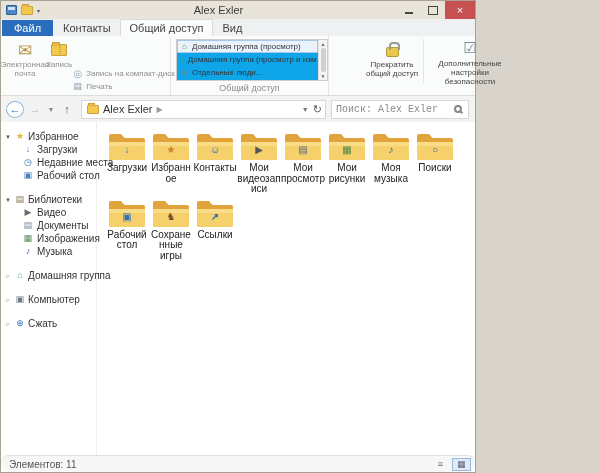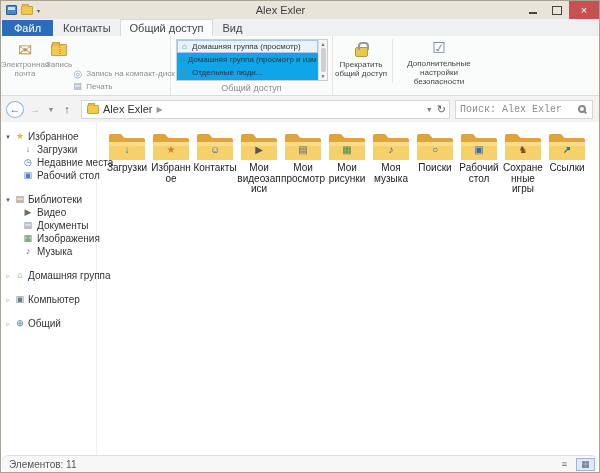--- a/index.html
+++ b/index.html
@@ -1,17 +1,17 @@
 <!DOCTYPE html>
 <html><head>
 <meta charset="utf-8">
 <style>
   * { box-sizing: border-box; margin: 0; padding: 0; }
   html,body { width:600px; height:473px; font-family:"Liberation Sans", sans-serif; background:#d8d4cc; }
-  .window { width:600px; height:473px; border:1px solid #a9a194; background:#fff; display:flex; flex-direction:column; }
+  .window { width:476px; height:473px; border:1px solid #a9a194; background:#fff; display:flex; flex-direction:column; }
 
   
   .titlebar { height:18px; background:#e9e4da; display:flex; align-items:center; flex:none; }
   .qat { display:flex; align-items:center; gap:4px; padding-left:5px; }
   .app-ic { width:11px; height:10px; background:#4a86c8; border:1px solid #2f6095; border-radius:1px; position:relative; }
   .app-ic::before { content:""; position:absolute; left:1px; top:1px; right:1px; height:3px; background:#cfe2f5; }
   .qat-arrow { font-size:6px; color:#555; }
   .title { flex:1; text-align:center; font-size:11px; color:#3b3b3b; }
   .capbtns { display:flex; align-items:stretch; height:100%; }
   .capbtn { width:24px; display:flex; align-items:center; justify-content:center; font-size:10px; color:#444; }
@@ -40,21 +40,21 @@
   .smbtn .sicon { width:11px; text-align:center; }
   .grp-share { width:162px; }
   .share-box { width:152px; height:42px; margin:3px 0 0 5px; background:#0ea5e9; border:1px solid #cdcdcd; display:flex; }
   .share-rows { flex:1; overflow:hidden; }
   .sh-row { height:13px; display:flex; align-items:center; gap:3px; padding:0 2px; font-size:8px; color:#333; white-space:nowrap; overflow:hidden; border:1px solid transparent; }
   .sh-row.sel { border-color:#a8c8e8; background:#eaf3fc; }
   .sh-icon { width:9px; text-align:center; font-size:8px; }
   .share-scroll { width:9px; border-left:1px solid #e0e0e0; background:#f4f4f4; display:flex; flex-direction:column; align-items:center; justify-content:space-between; font-size:5px; color:#666; padding:1px 0; }
   .scroll-thumb { width:5px; flex:1; margin:1px 0; background:#cfcfcf; border-radius:2px; }
   .grp-actions { flex:1; border-right:none; }
-  .grp-actions .grp-body { align-items:stretch; }
+  .grp-actions .grp-body { align-items:stretch;margin-left:35px; }
   .actbtn { display:flex; flex-direction:column; align-items:center; padding-top:4px; }
   .actbtn .alabel { font-size:8px; line-height:9px; text-align:center; color:#444; margin-top:3px; }
   .stopbtn { width:56px; }
   .secbtn { width:86px; }
   .vdiv { width:1px; background:#e3e3e3; margin:3px 3px; }
 
   
   .icg { display:inline-block; line-height:1; }
   .ic-email-icon::before { content:"✉"; color:#b8934a; font-size:17px; }
   .ic-zip-folder-icon { width:16px; height:12px; background:#f2c94c; border:1px solid #caa23e; border-radius:1px; position:relative; }
@@ -304,21 +304,21 @@
           <span>Домашняя группа</span>
         </div>
         <div class="sb-sec">
           <span class="sb-arrow collapsed">▹</span>
           <span class="sb-ic icg ic-computer-icon"></span>
           <span>Компьютер</span>
         </div>
         <div class="sb-sec">
           <span class="sb-arrow collapsed">▹</span>
           <span class="sb-ic icg ic-network-icon"></span>
-          <span>Общий</span>
+          <span>Сжать</span>
         </div>
       </div>
     <div class="content">
       <div class="folder-grid">
           <div class="tile">
             <div class="folder-wrap">
               <svg viewBox="0 0 40 32">
     <path d="M2 6 C2 4.9 2.9 4 4 4 L14 4 L17.5 8 L36 8 C37.1 8 38 8.9 38 10 L38 28 C38 29.1 37.1 30 36 30 L4 30 C2.9 30 2 29.1 2 28 Z" fill="#e1a33b"></path>
     <path d="M2 12 L38 12 L38 28 C38 29.1 37.1 30 36 30 L4 30 C2.9 30 2 29.1 2 28 Z" fill="#f6d06a"></path>
     <path d="M2 12 L38 12 L38 16 L2 16 Z" fill="#f9dc85"></path>

